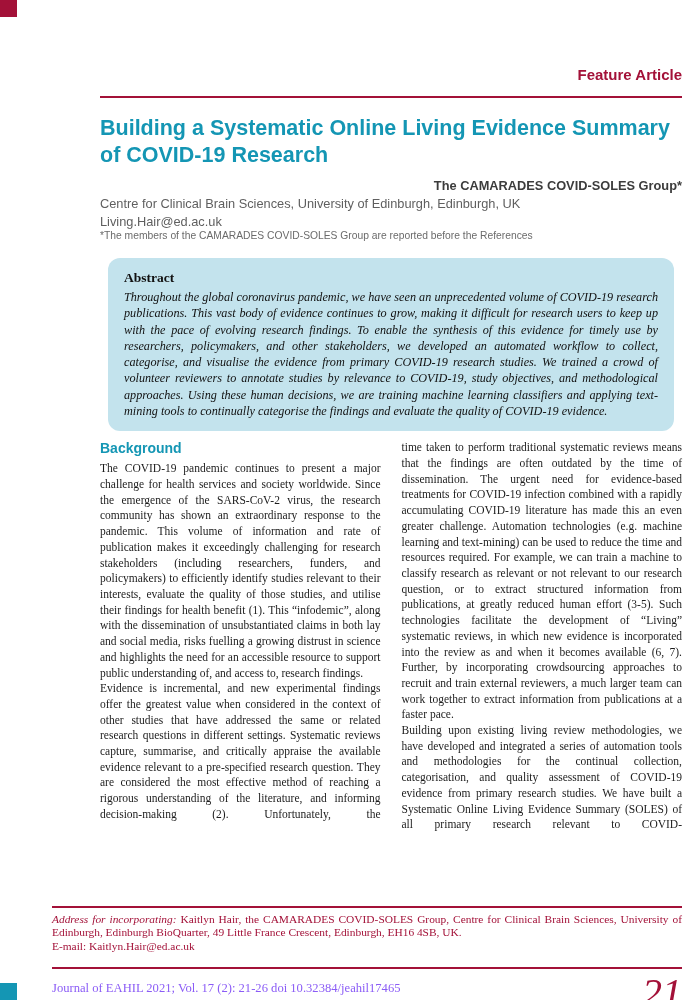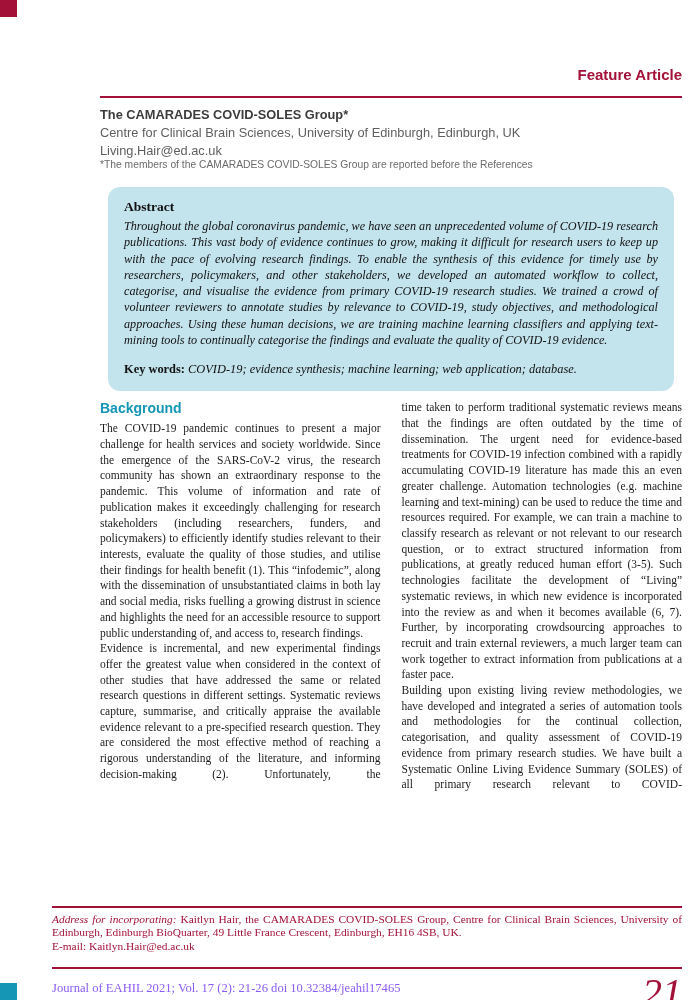--- a/index.html
+++ b/index.html
@@ -46,20 +46,21 @@
     font-size: 21.5px;
     line-height: 27px;
     color: #1496b4;
   }
   .authors {
     margin-top: 9px;
     font-family: "Liberation Sans", sans-serif;
     font-weight: bold;
     font-size: 12.8px;
     color: #3c3c3c;
+    text-align: right;
   }
   .affiliation, .email {
     margin-top: 3px;
     font-family: "Liberation Sans", sans-serif;
     font-size: 12.8px;
     color: #5f5f5f;
   }
   .footnote {
     margin-top: 1px;
     font-family: "Liberation Sans", sans-serif;
@@ -153,29 +154,29 @@
 
 <div class="page">
   <div class="corner-square-top"></div>
   <div class="corner-square-bottom"></div>
 
   <div class="content">
 
     <div class="feature-label">Feature Article</div>
     <hr class="rule">
 
+    <h1 class="article-title">Building a Systematic Online Living Evidence Summary of COVID-19 Research</h1>
     <div class="authors">The CAMARADES COVID-SOLES Group*</div>
     <div class="affiliation">Centre for Clinical Brain Sciences, University of Edinburgh, Edinburgh, UK</div>
     <div class="email">Living.Hair@ed.ac.uk</div>
     <div class="footnote">*The members of the CAMARADES COVID-SOLES Group are reported before the References</div>
 
     <section class="abstract-box">
       <div class="abstract-heading">Abstract</div>
       <p class="abstract-body">Throughout the global coronavirus pandemic, we have seen an unprecedented volume of COVID-19 research publications. This vast body of evidence continues to grow, making it difficult for research users to keep up with the pace of evolving research findings. To enable the synthesis of this evidence for timely use by researchers, policymakers, and other stakeholders, we developed an automated workflow to collect, categorise, and visualise the evidence from primary COVID-19 research studies. We trained a crowd of volunteer reviewers to annotate studies by relevance to COVID-19, study objectives, and methodological approaches. Using these human decisions, we are training machine learning classifiers and applying text-mining tools to continually categorise the findings and evaluate the quality of COVID-19 evidence.</p>
-      <p class="keywords-line"><span class="keywords-label">Key words:</span> <span class="keywords-text">COVID-19; evidence synthesis; machine learning; web application; database.</span></p>
     </section>
 
     <div class="columns">
       <div class="col">
         <h2 class="section-heading">Background</h2>
         <p class="body-par">The COVID-19 pandemic continues to present a major challenge for health services and society worldwide. Since the emergence of the SARS-CoV-2 virus, the research community has shown an extraordinary response to the pandemic. This volume of information and rate of publication makes it exceedingly challenging for research stakeholders (including researchers, funders, and policymakers) to efficiently identify studies relevant to their interests, evaluate the quality of those studies, and utilise their findings for health benefit (1). This “infodemic”, along with the dissemination of unsubstantiated claims in both lay and social media, risks fuelling a growing distrust in science and highlights the need for an accessible resource to support public understanding of, and access to, research findings.</p>
         <p class="body-par cont">Evidence is incremental, and new experimental findings offer the greatest value when considered in the context of other studies that have addressed the same or related research questions in different settings. Systematic reviews capture, summarise, and critically appraise the available evidence relevant to a pre-specified research question. They are considered the most effective method of reaching a rigorous understanding of the literature, and informing decision-making (2). Unfortunately, the</p>
       </div>
       <div class="col">
         <p class="body-par">time taken to perform traditional systematic reviews means that the findings are often outdated by the time of dissemination. The urgent need for evidence-based treatments for COVID-19 infection combined with a rapidly accumulating COVID-19 literature has made this an even greater challenge. Automation technologies (e.g. machine learning and text-mining) can be used to reduce the time and resources required. For example, we can train a machine to classify research as relevant or not relevant to our research question, or to extract structured information from publications, at greatly reduced human effort (3-5). Such technologies facilitate the development of “Living” systematic reviews, in which new evidence is incorporated into the review as and when it becomes available (6, 7). Further, by incorporating crowdsourcing approaches to recruit and train external reviewers, a much larger team can work together to extract information from publications at a faster pace.</p>

